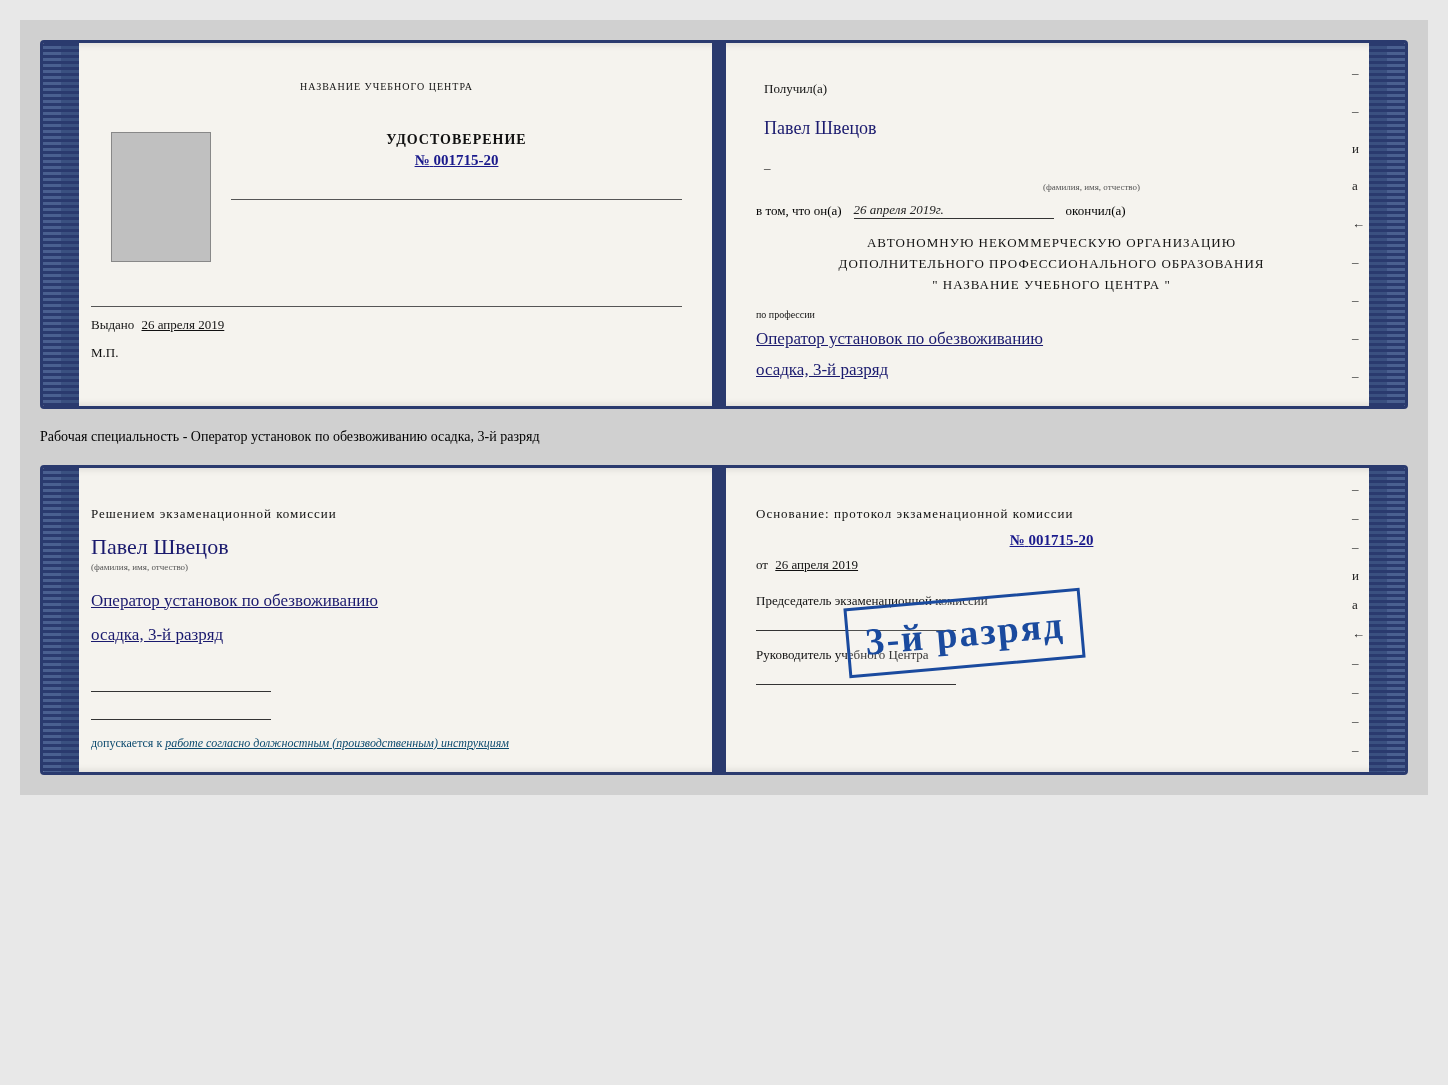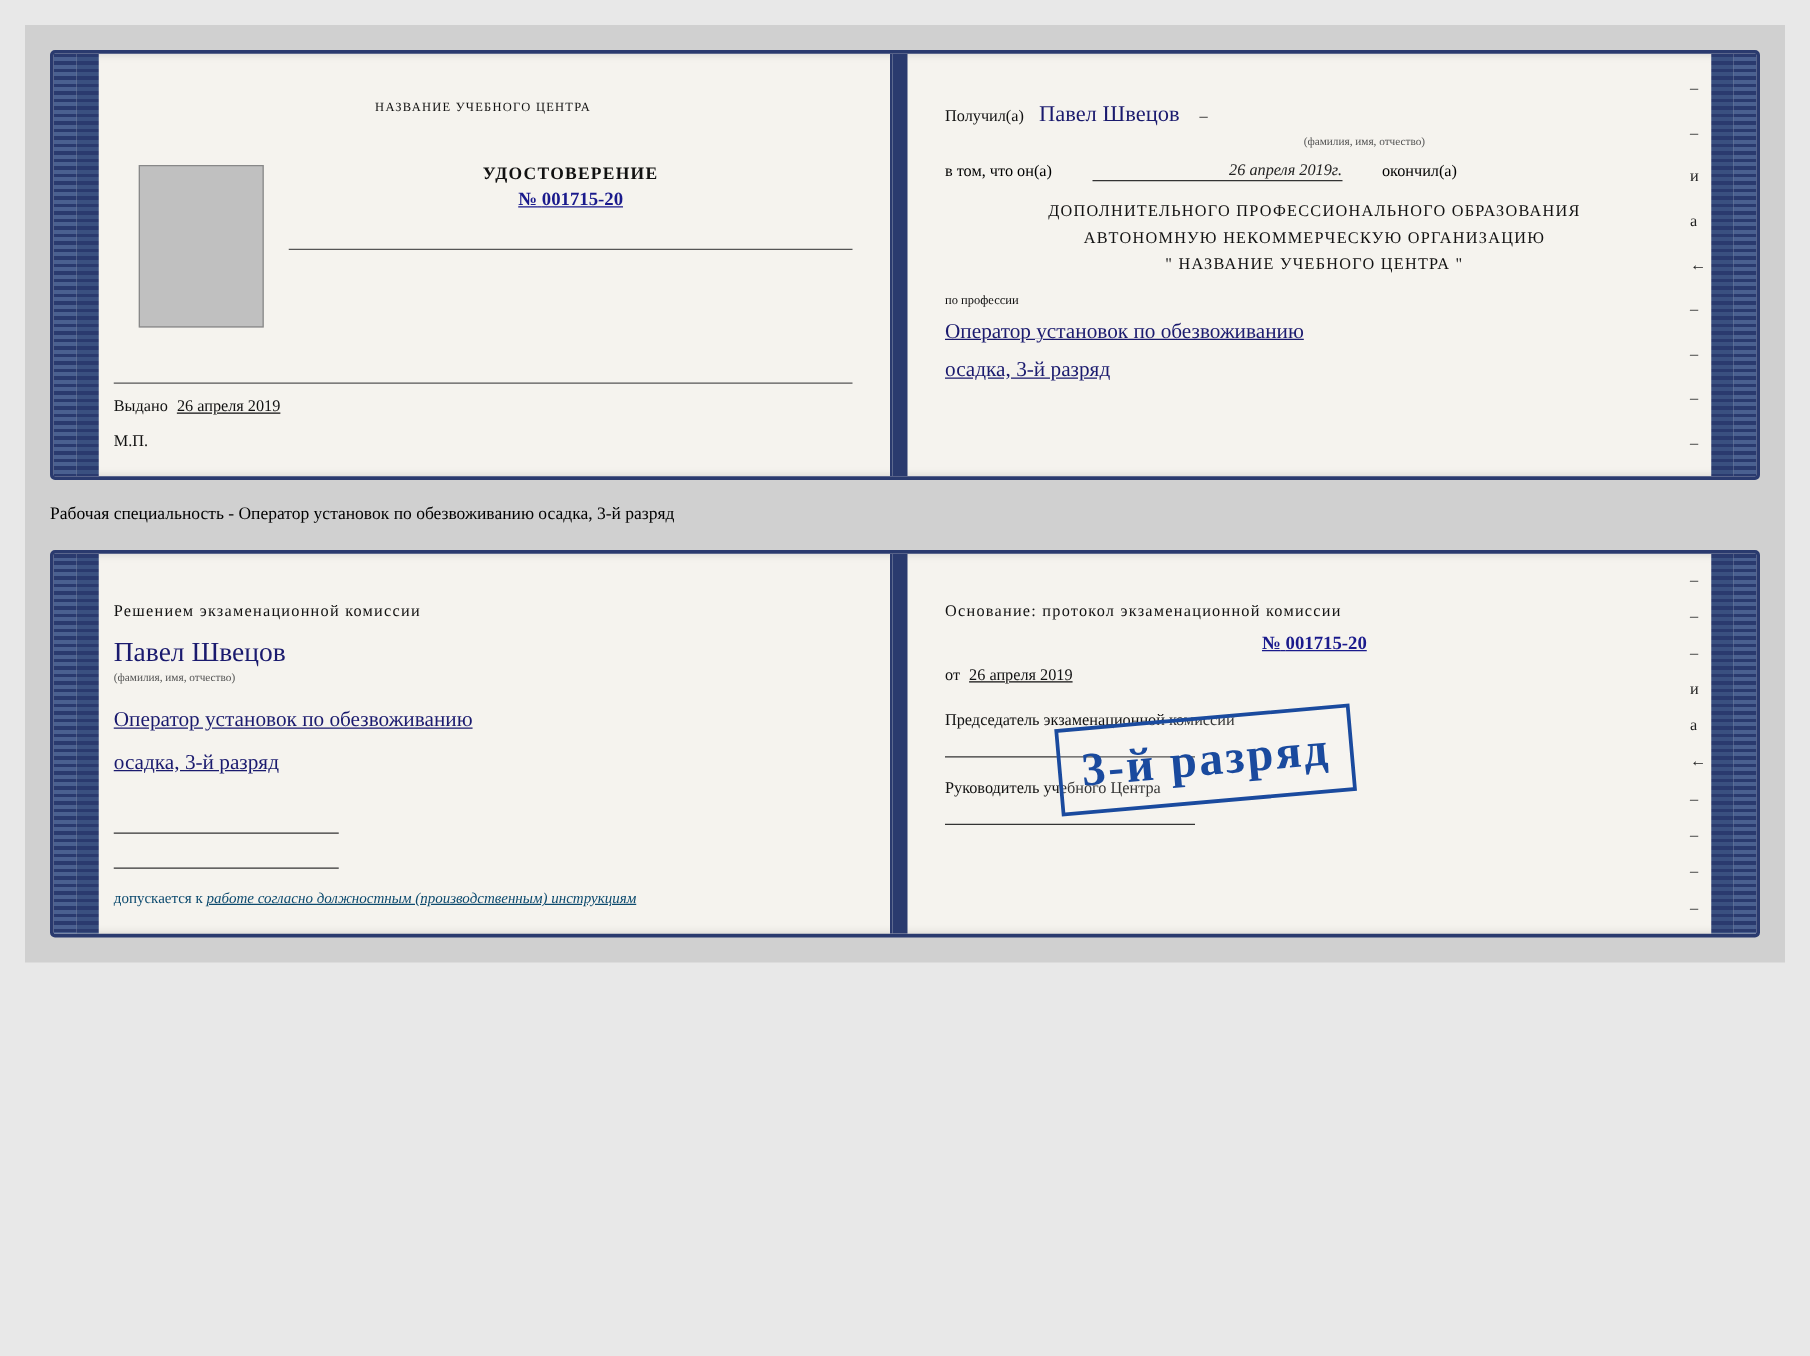--- a/index.html
+++ b/index.html
@@ -128,21 +128,22 @@
       padding-left: 20px;
       padding-right: 30px;
     }
 
     .received-line {
       font-size: 13px;
       color: #111;
       margin-bottom: 6px;
       display: flex;
       align-items: baseline;
-      gap: 8px;
+      gap: 21px;
+      flex-direction: column;
     }
 
     .handwritten {
       font-family: 'Segoe Script', cursive, 'Times New Roman';
       font-size: 18px;
       color: #1a1a6e;
       font-style: normal;
     }
 
     .small-caption {
@@ -161,22 +162,21 @@
       font-style: italic;
       font-size: 13px;
       color: #222;
     }
 
     .completed-line {
       font-size: 13px;
       margin-bottom: 14px;
       display: flex;
       align-items: center;
-      gap: 24px;
-      text-align: right;
+      gap: 4px;
     }
 
     .org-block {
       font-size: 13px;
       text-align: center;
       color: #111;
       letter-spacing: 1px;
       line-height: 1.6;
       margin-bottom: 14px;
     }
@@ -408,22 +408,22 @@
       </div>
       <div class="small-caption" style="margin-left:80px; margin-bottom:10px;">(фамилия, имя, отчество)</div>
 
       <div class="completed-line">
         <span style="font-size:13px;">в том, что он(а)</span>
         <span class="date-italic underline-field" style="margin-left:8px; font-size:13px;">26 апреля 2019г.</span>
         <span style="font-size:13px; margin-left:8px;">окончил(а)</span>
       </div>
 
       <div class="org-block">
+        <div>АВТОНОМНУЮ НЕКОММЕРЧЕСКУЮ ОРГАНИЗАЦИЮ</div>
         <div>ДОПОЛНИТЕЛЬНОГО ПРОФЕССИОНАЛЬНОГО ОБРАЗОВАНИЯ</div>
-        <div>АВТОНОМНУЮ НЕКОММЕРЧЕСКУЮ ОРГАНИЗАЦИЮ</div>
         <div>"   НАЗВАНИЕ УЧЕБНОГО ЦЕНТРА   "</div>
       </div>
 
       <div class="profession-label" style="margin-top:10px;">по профессии</div>
       <span class="profession-handwritten">Оператор установок по обезвоживанию</span>
       <span class="profession-handwritten">осадка, 3-й разряд</span>
 
       <div class="right-margin-text">
         <span>–</span>
         <span>–</span>

